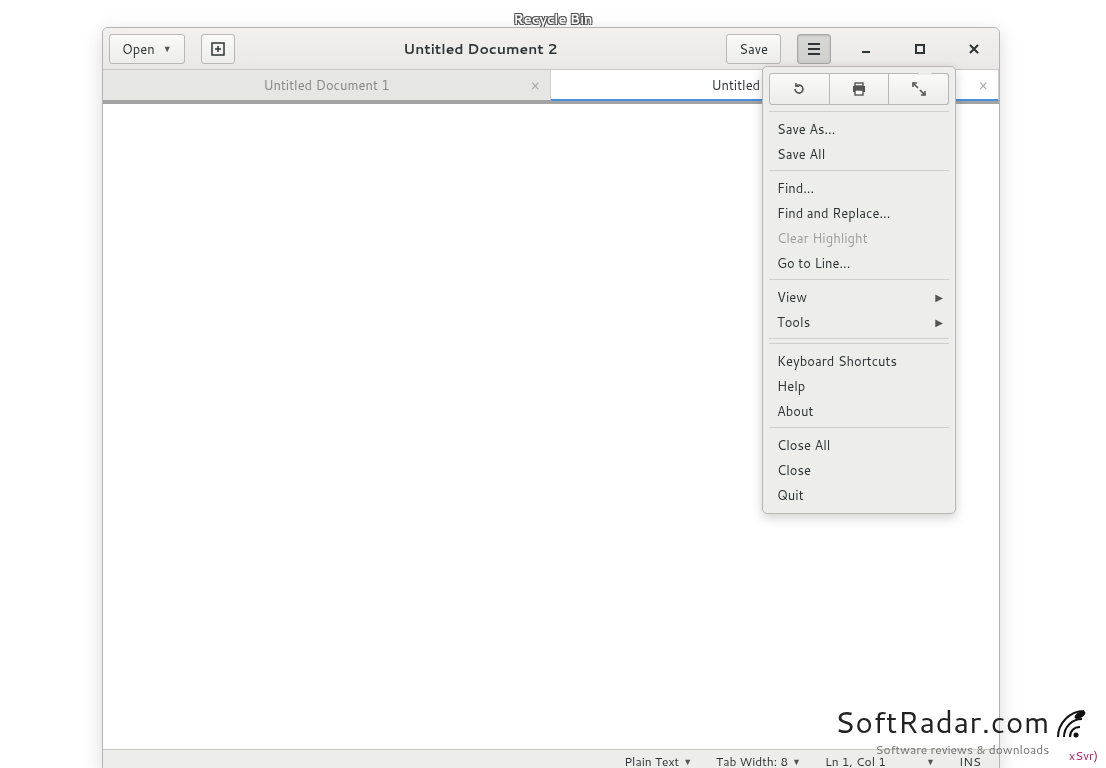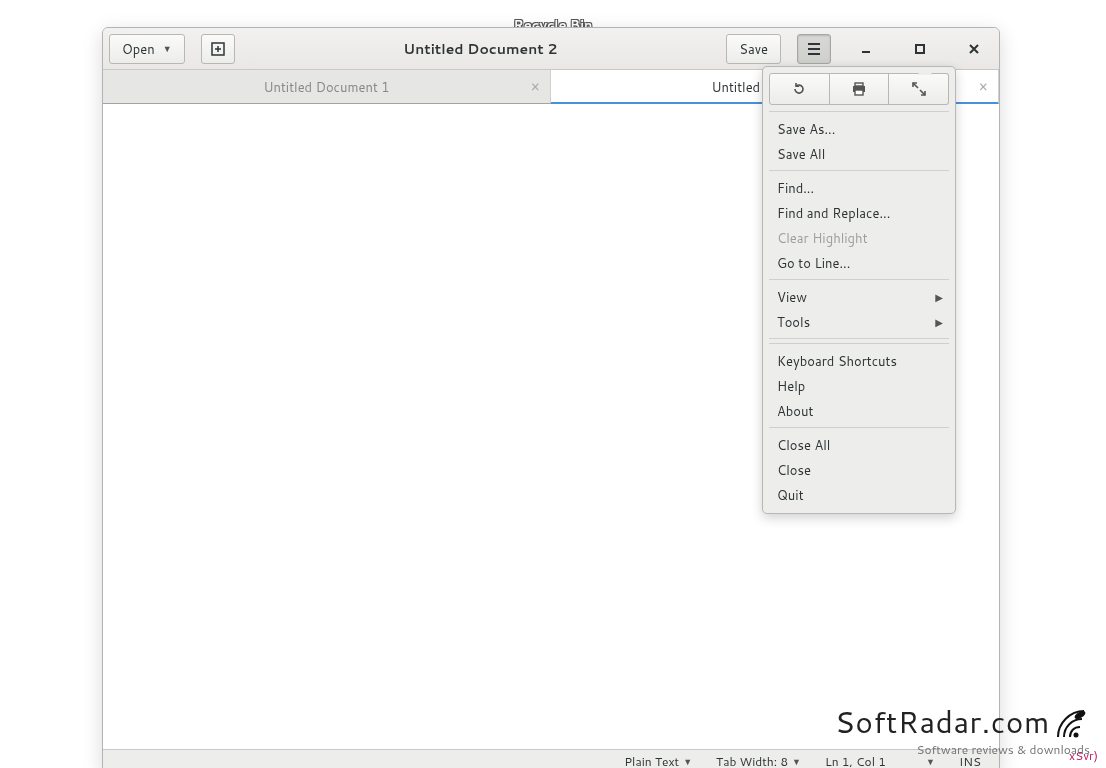--- a/index.html
+++ b/index.html
@@ -1,20 +1,20 @@
 <!DOCTYPE html>
 <html><head>
 <meta charset="utf-8">
 <style>
   * { box-sizing: border-box; margin: 0; padding: 0; font-family: "Cantarell", "Segoe UI", sans-serif; }
   html, body { width: 1106px; height: 768px; background: #fff; position: relative; overflow: hidden; }
 
   .desktop-label {
     position: absolute;
-    top: 16px; left: 50%; transform: translateX(-50%);
+    top: 10px; left: 50%; transform: translateX(-50%);
     font-size: 13px; font-weight: 600;
     color: #fff; text-shadow: -1px -1px 0 #555, 1px -1px 0 #555, -1px 1px 0 #555, 1px 1px 0 #555;
   }
 
   .window {
     position: absolute;
     top: 27px; left: 102px;
     width: 898px; height: 747px;
     background: #fff;
     border: 1px solid #b3b3b3;
@@ -42,21 +42,21 @@
     font-size: 13px; color: #2e3436;
     display: flex; align-items: center; justify-content: center;
     padding: 0 12px;
     cursor: default;
   }
   .btn.pressed { background: linear-gradient(#d8d8d4,#cfcfcb); border-color:#a6a6a2; box-shadow: inset 0 1px 2px rgba(0,0,0,.15); }
   .btn-icon { width: 34px; padding: 0; }
 
   .win-ctrl { width: 38px; height: 40px; display:flex; align-items:center; justify-content:center; color:#2e3436; }
 
-  .tabbar { height: 34px; display:flex; background:#e6e6e4; border-bottom:1px solid #a3a3a3; }
+  .tabbar { height: 34px; display:flex; background:#e6e6e4; border-bottom:4px solid #a3a3a3; }
   .tab { flex:1; display:flex; align-items:center; justify-content:center; position:relative; font-size:13px; color:#888; border-right:1px solid #d0d0ce; }
   .tab.active { background:#fff; color:#2e3436; }
   .tab.active::after { content:""; position:absolute; left:0; right:0; bottom:-1px; height:2px; background:#4a90d9; }
   .tab .close { position:absolute; right:10px; font-size:15px; color:#aaa; }
 
   .editor { flex:1; background:#fff; }
 
   .statusbar {
     height: 24px; background:#ededeb; border-top:1px solid #c9c8c6;
     display:flex; align-items:center; justify-content:flex-end;
@@ -89,21 +89,21 @@
   }
   .tool-row .tool:first-child { border-radius:3px 0 0 3px; }
   .tool-row .tool:last-child { border-radius:0 3px 3px 0; }
   .tool-row .tool + .tool { border-left:none; }
   .menu-sep { height:1px; background:#cfcfcb; margin:4px 0; }
   .menu-item { height:25px; display:flex; align-items:center; padding:0 8px; font-size:13px; color:#2e3436; border-radius:3px; position:relative; }
   .menu-item.disabled { color:#9e9e9e; }
   .menu-item .sub { position:absolute; right:6px; font-size:10px; color:#555; }
 
   
-  .watermark { position:absolute; right:16px; bottom:10px; text-align:right; }
+  .watermark { position:absolute; right:16px; bottom:10px; text-align:center; }
   .watermark .brand { font-family: Georgia, "Times New Roman", serif; font-size:30px; color:#222; letter-spacing:.5px; display:flex; align-items:center; gap:6px; justify-content:flex-end; }
   .watermark .tag { font-size:12px; color:#737373; margin-top:-2px; }
   .bg-text { position:absolute; right:8px; bottom:4px; font-size:12px; color:#be185d; z-index:-0; }
 
   svg { display:block; }
 </style>
 </head>
 <body>
 
 <div class="desktop-label">Recycle Bin</div>

